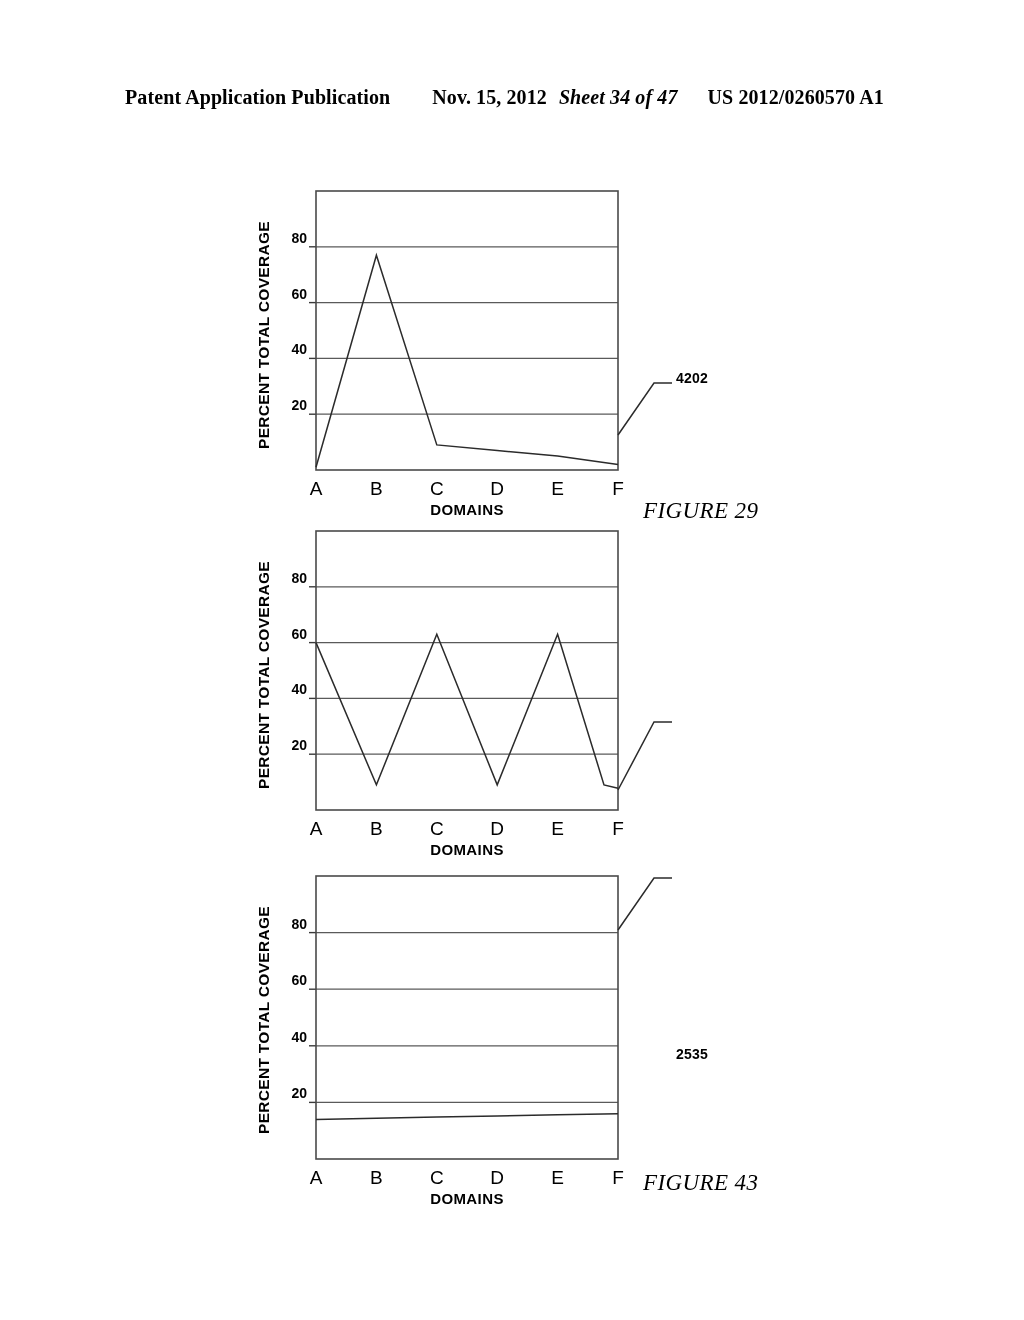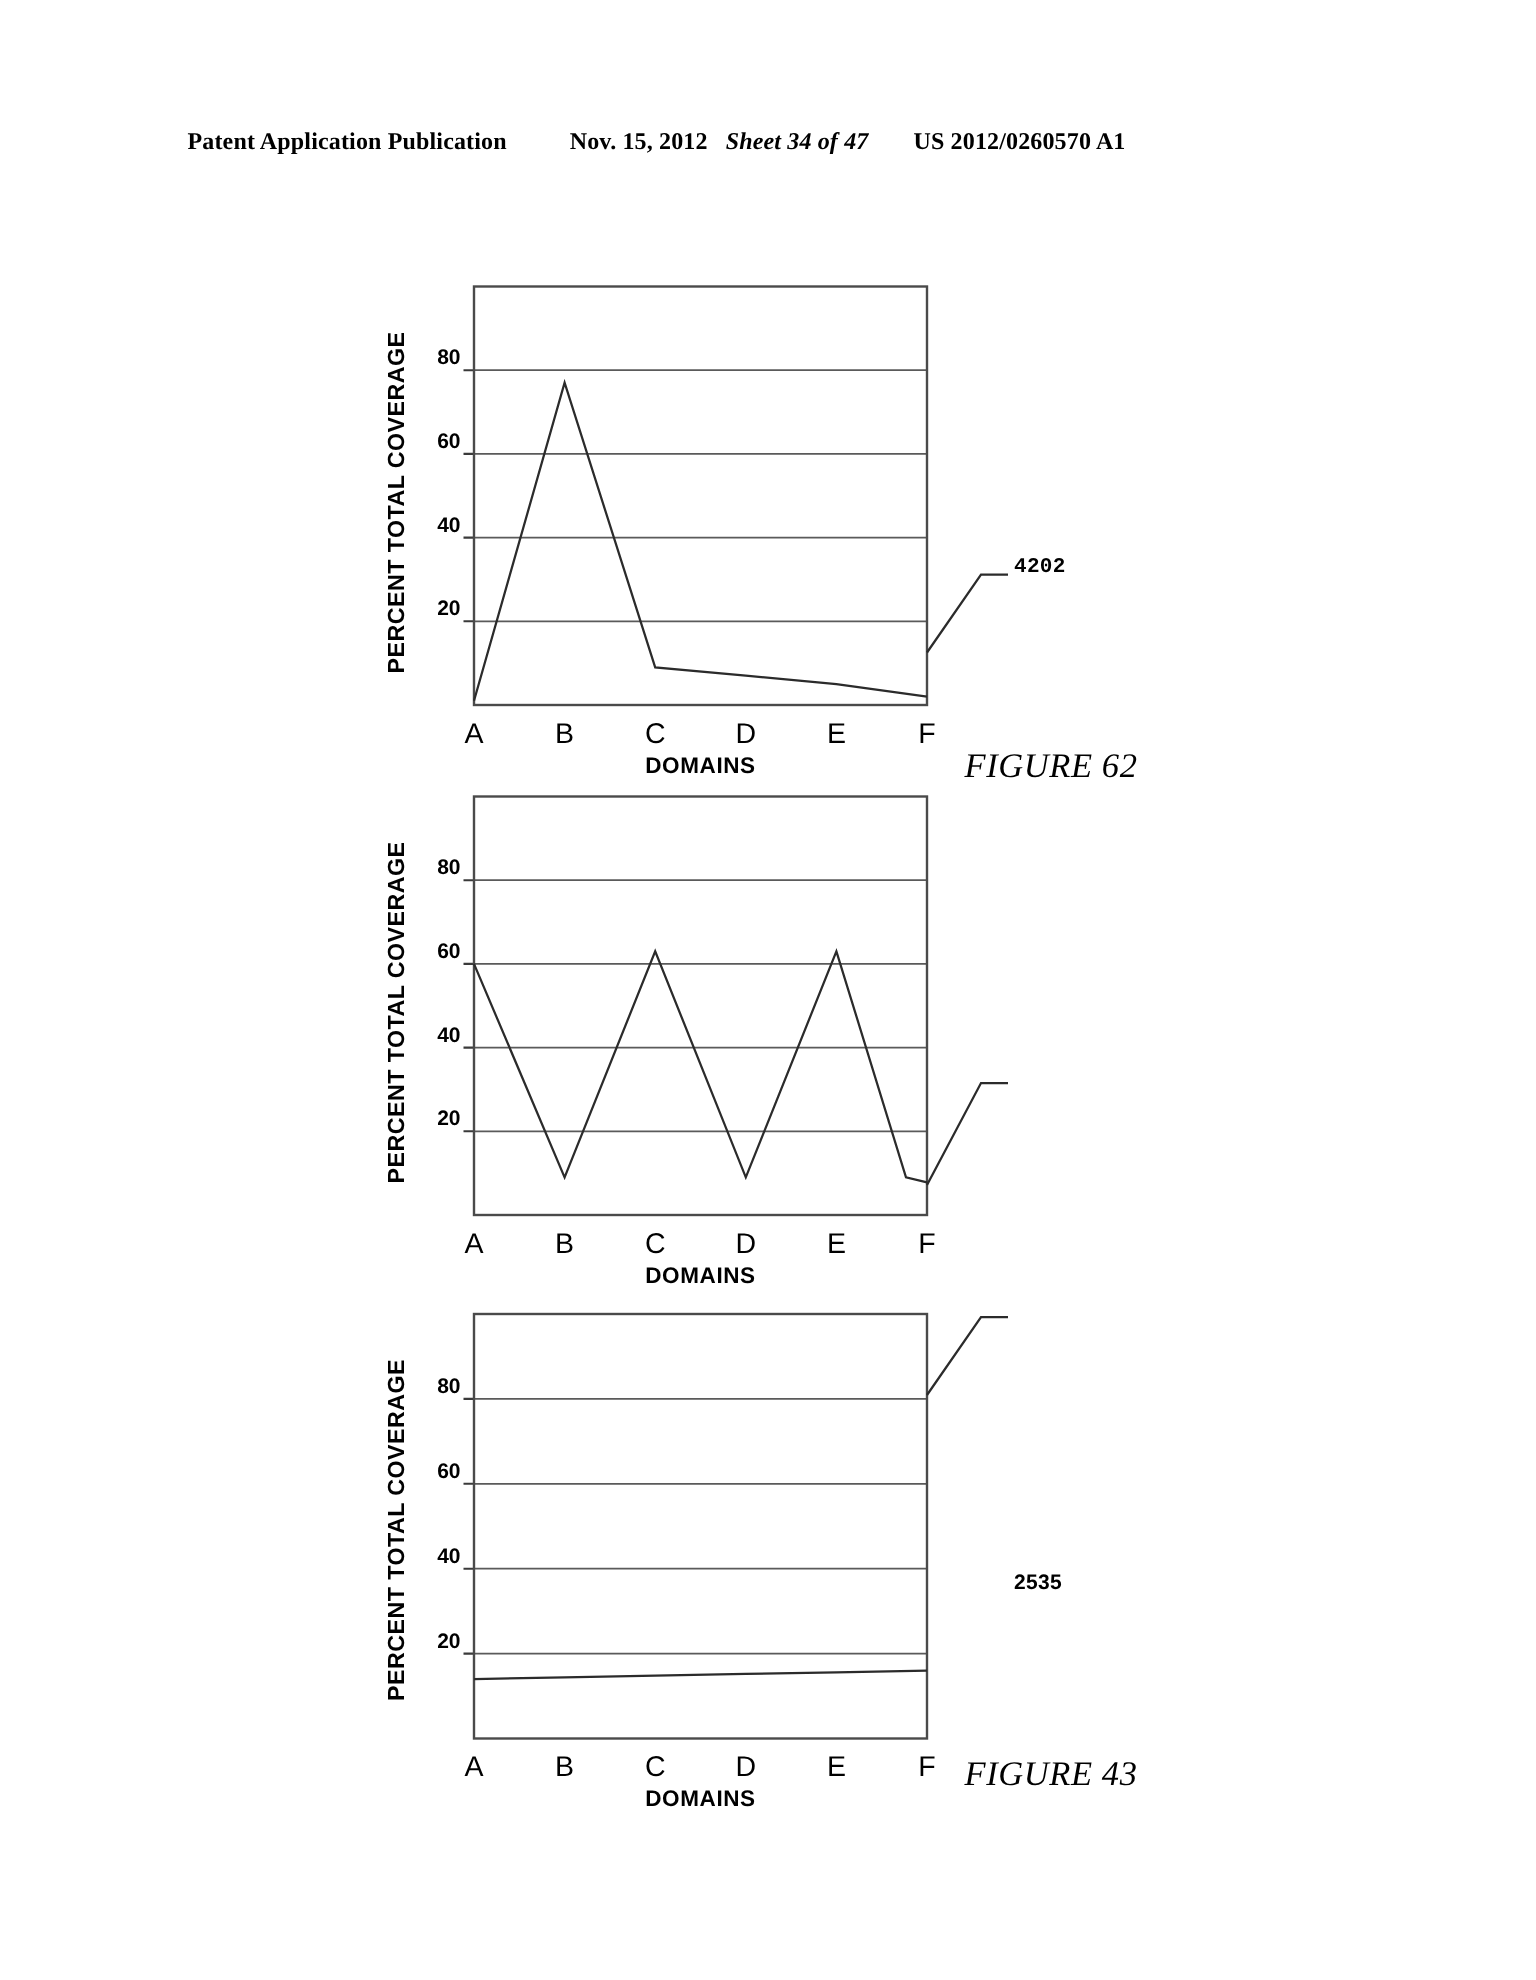--- a/index.html
+++ b/index.html
@@ -19,21 +19,21 @@
   
   .page-header {
     position: absolute;
     top: 86px;
     left: 125px;
     width: 775px;
     display: flex;
     align-items: baseline;
     font-family: "Liberation Serif", serif;
     font-weight: bold;
-    font-size: 16px;
+    font-size: 20px;
     letter-spacing: 0.1px;
     white-space: nowrap;
   }
   .hdr-pub   { margin-right: 42px; }
   .hdr-date  { margin-right: 12px; }
   .hdr-sheet { margin-right: 30px; font-style: italic; }
   .hdr-num   { }
 
   
   .figure-block {
@@ -75,21 +75,21 @@
 
   
   .ref-label {
     position: absolute;
     font-family: "Liberation Sans", sans-serif;
     font-weight: bold;
     font-size: 14px;
     letter-spacing: 0.2px;
     white-space: nowrap;
   }
-  #figure-42 .ref-label { left: 676px; top: 185px; font-family: Liberation Mono, monospace; }
+  #figure-42 .ref-label { left: 676px; top: 185px; }
   #figure-43 .ref-label { left: 676px; top: 521px; }
 
   .ref-leader {
     position: absolute;
     left: 0;
     top: 0;
     overflow: visible;
     pointer-events: none;
   }
 
@@ -179,21 +179,21 @@
         <text x="302.6" y="310" text-anchor="middle" class="cat-text">E</text>
         <text x="363" y="310" text-anchor="middle" class="cat-text">F</text>
         <text x="212" y="330" text-anchor="middle" class="axis-title">DOMAINS</text>
         <text x="14" y="150" text-anchor="middle" transform="rotate(-90 14 150)" class="y-axis-title">PERCENT TOTAL COVERAGE</text>
       </svg>
   </div>
   <svg class="ref-leader" width="1024" height="335" viewBox="0 0 1024 335">
     <path class="leaderline" d="M 618 250 L 654 198 L 672 198"></path>
   </svg>
   <div class="ref-label">4202</div>
-  <div class="figure-caption">FIGURE 62</div>
+  <div class="figure-caption">FIGURE 29</div>
 </div>
 
 <div class="figure-block" id="figure-43">
   <div class="chart-area">
     <svg class="chart-svg" width="400" height="340" viewBox="0 0 400 340">
         <line x1="61" y1="229.2" x2="363" y2="229.2" class="gridline"></line>
         <text x="52" y="225.2" text-anchor="end" class="tick-text">20</text>
         <line x1="54" y1="229.2" x2="61" y2="229.2" class="tickmark"></line>
         <line x1="61" y1="173.39999999999998" x2="363" y2="173.39999999999998" class="gridline"></line>
         <text x="52" y="169.39999999999998" text-anchor="end" class="tick-text">40</text>

